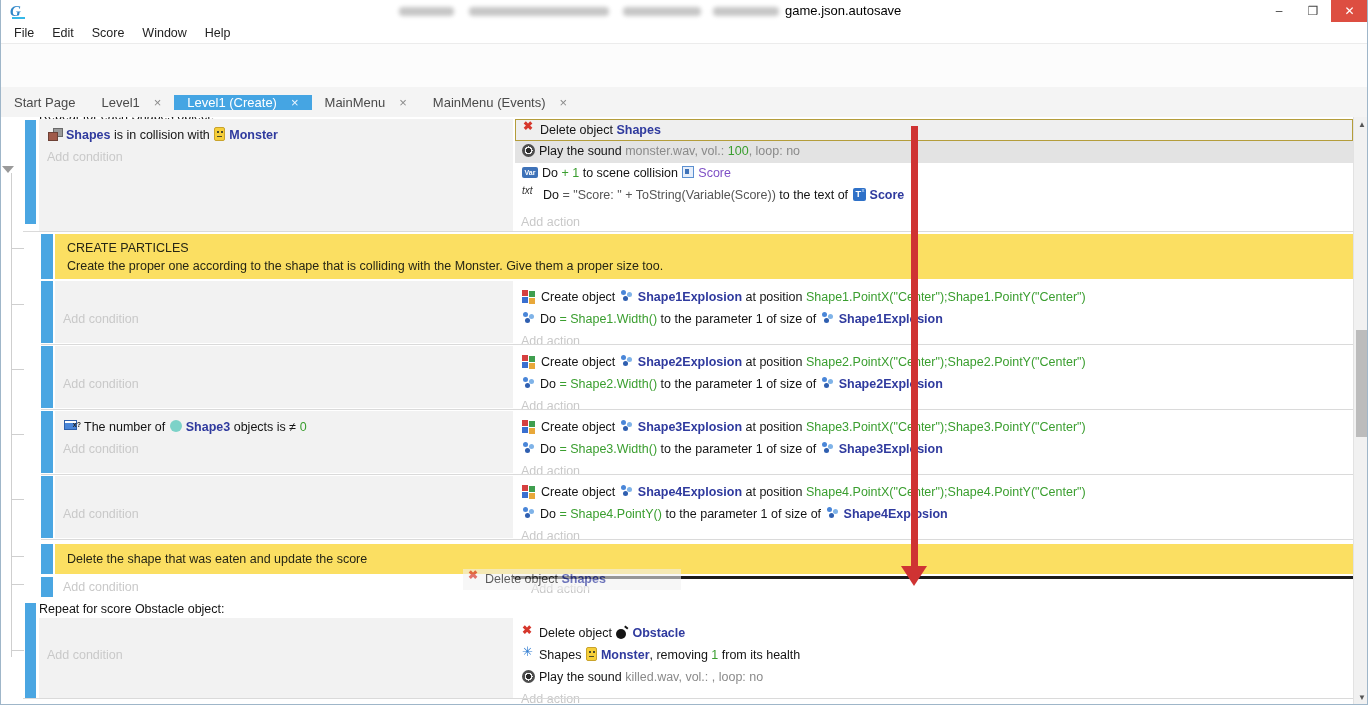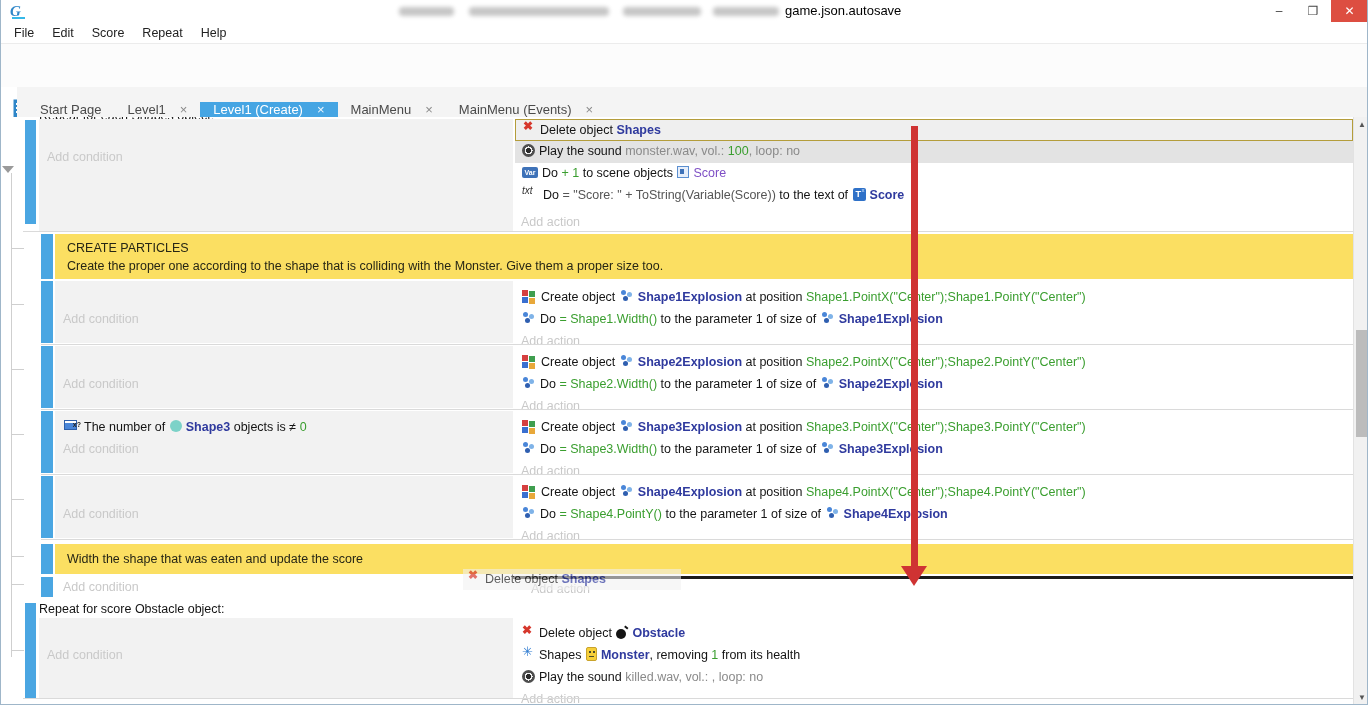--- a/index.html
+++ b/index.html
@@ -20,22 +20,22 @@
   .menubar{position:absolute;top:22px;left:0;right:0;height:22px;background:#fff;display:flex;
            align-items:center;padding-left:4px;font-size:12.5px;color:#222;border-bottom:1px solid #ececec}
   .menubar span{padding:0 9px}
 
   
   .toolbar{position:absolute;top:44px;left:0;right:0;height:43px;background:#fcfcfc}
   .tbtn{position:absolute;top:51px;width:34px;height:32px;display:flex;align-items:center;justify-content:center}
   .tsep{position:absolute;top:53px;width:1px;height:28px;background:#d8d8d8}
 
   
-  .tabbar{position:absolute;top:87px;left:16px;right:0;height:30px;background:#f4f4f4;display:flex;
-          align-items:flex-end;padding-left:10px;font-size:13px;color:#4a4a4a}
+  .tabbar{position:absolute;top:87px;left:0;right:0;height:30px;background:#f4f4f4;display:flex;
+          align-items:center;font-size:13px;color:#4a4a4a}
   .tab{display:flex;align-items:center;padding:0 13px;cursor:default;white-space:nowrap}
   .tab .tclose{margin-left:14px;color:#8a8a8a;font-size:13px}
   .tab.active{background:#45a5e3;color:#fff}
   .tab.active .tclose{color:#eef7ff}
 
   
   .panel{position:absolute;top:117px;left:0;width:1368px;height:588px;background:#fff;overflow:hidden;
          font-size:12.5px}
   .rl{position:absolute;height:22px;line-height:22px;white-space:nowrap;color:#141414}
   .hdr{position:absolute;height:18px;line-height:18px;white-space:nowrap;color:#141414}
@@ -129,21 +129,21 @@
   <span class="wtitle">game.json.autosave</span>
   <div class="wbtn" style="left:1262px;width:32px">–</div>
   <div class="wbtn" style="left:1296px;width:32px">❐</div>
   <div class="wbtn close" style="left:1330px;width:37px">✕</div>
 </div>
 
 <div class="menubar">
   <span>File</span>
   <span>Edit</span>
   <span>Score</span>
-  <span>Repeat</span>
+  <span>Window</span>
   <span>Help</span>
 </div>
 
 <div class="toolbar">
   <div class="tbtn" style="left:8px">
     <svg width="34" height="32">
         <rect x="10" y="8" width="20" height="17" fill="#1d5fa8"></rect>
         <rect x="4" y="4" width="22" height="19" fill="#2e86c8" stroke="#fff"></rect>
         <g stroke="#fff" stroke-width="2">
           <line x1="7" y1="9" x2="23" y2="9"></line>
@@ -277,24 +277,25 @@
   <div class="tick" style="left:10px;top:187px;width:13px"></div>
   <div class="tick" style="left:10px;top:252px;width:13px"></div>
   <div class="tick" style="left:10px;top:317px;width:13px"></div>
   <div class="tick" style="left:10px;top:382px;width:13px"></div>
   <div class="tick" style="left:10px;top:439px;width:13px"></div>
   <div class="tick" style="left:10px;top:467px;width:13px"></div>
   <div class="tick" style="left:10px;top:533px;width:13px"></div>
 
   <div class="gbar" style="left:24px;top:3px;width:11px;height:104px"></div>
   <div class="condcell" style="left:38px;top:2px;width:474px;height:113px"></div>
+  <div class="rl" style="left:46px;top:7px"><span class="ic ic-collision"></span><span class="c-obj">Shapes</span><span> is in collision with </span><span class="ic ic-monster"></span><span class="c-obj">Monster</span></div>
   <div class="rl addl" style="left:46px;top:29px">Add condition</div>
   <div class="arow selrow rl" style="left:514px;top:2px;width:838px"><span class="ic ic-delete"></span><span>Delete object </span><span class="c-obj">Shapes</span></div>
   <div class="arow grayrow rl" style="left:514px;top:24px;width:838px"><span class="ic ic-sound"></span><span>Play the sound </span><span class="c-gray">monster.wav, vol.: </span><span class="c-green">100</span><span class="c-gray">, loop: no</span></div>
-  <div class="arow rl" style="left:514px;top:46px;width:838px"><span class="ic ic-var"></span><span>Do </span><span class="c-green">+ 1</span><span> to scene objects </span><span class="ic ic-scenevar"></span><span class="c-purple">Score</span></div>
+  <div class="arow rl" style="left:514px;top:46px;width:838px"><span class="ic ic-var"></span><span>Do </span><span class="c-green">+ 1</span><span> to scene collision </span><span class="ic ic-scenevar"></span><span class="c-purple">Score</span></div>
   <div class="arow rl" style="left:514px;top:68px;width:838px"><span class="ic ic-txt"></span><span>Do </span><span class="c-gray2">= "Score: " + ToString(Variable(Score))</span><span> to the text of </span><span class="ic ic-textobj"></span><span class="c-obj">Score</span></div>
   <div class="rl addl" style="left:520px;top:94px">Add action</div>
   <div class="sep" style="left:22px;top:114px;width:1330px;height:1px"></div>
 
   <div class="gbar" style="left:40px;top:117px;width:12px;height:45px"></div>
   <div class="comment" style="left:54px;top:117px;width:1298px;height:45px"></div>
   <div class="ctext" style="left:66px;top:122px">CREATE PARTICLES</div>
   <div class="ctext" style="left:66px;top:140px">Create the proper one according to the shape that is colliding with the Monster. Give them a proper size too.</div>
 
   <div class="gbar" style="left:40px;top:164px;width:12px;height:62px"></div>
@@ -325,21 +326,21 @@
   <div class="gbar" style="left:40px;top:359px;width:12px;height:62px"></div>
   <div class="condcell" style="left:54px;top:359px;width:458px;height:62px"></div>
   <div class="rl addl" style="left:62px;top:386px">Add condition</div>
   <div class="rl" style="left:520px;top:364px"><span class="ic ic-create"></span><span>Create object </span><span class="ic ic-particles"></span><span class="c-obj">Shape4Explosion</span><span> at position </span><span class="c-green">Shape4.PointX("Center");Shape4.PointY("Center")</span></div>
   <div class="rl" style="left:520px;top:386px"><span class="ic ic-particles"></span><span>Do </span><span class="c-green">= Shape4.PointY()</span><span> to the parameter 1 of size of </span><span class="ic ic-particles"></span><span class="c-obj">Shape4Explosion</span></div>
   <div class="rl addl" style="left:520px;top:408px">Add action</div>
   <div class="sep" style="left:40px;top:422px;width:1312px;height:1px"></div>
 
   <div class="gbar" style="left:40px;top:427px;width:12px;height:30px"></div>
   <div class="comment" style="left:54px;top:427px;width:1298px;height:30px"></div>
-  <div class="ctext" style="left:66px;top:433px">Width the shape that was eaten and update the score</div>
+  <div class="ctext" style="left:66px;top:433px">Delete the shape that was eaten and update the score</div>
 
   <div class="gbar" style="left:40px;top:460px;width:12px;height:20px"></div>
   <div class="rl addl" style="left:62px;top:459px">Add condition</div>
   <div class="rl addl" style="left:530px;top:461px">Add action</div>
 
   <div class="droplin" style="left:512px;top:459px;width:840px;height:3px"></div>
   <div class="ghost" style="left:462px;top:452px;width:218px"><span class="ic ic-delete"></span><span>Delete object </span><span class="c-obj">Shapes</span></div>
 
   <div class="hdr" style="left:38px;top:483px">Repeat for score Obstacle object:</div>
   <div class="gbar" style="left:24px;top:486px;width:11px;height:95px"></div>

